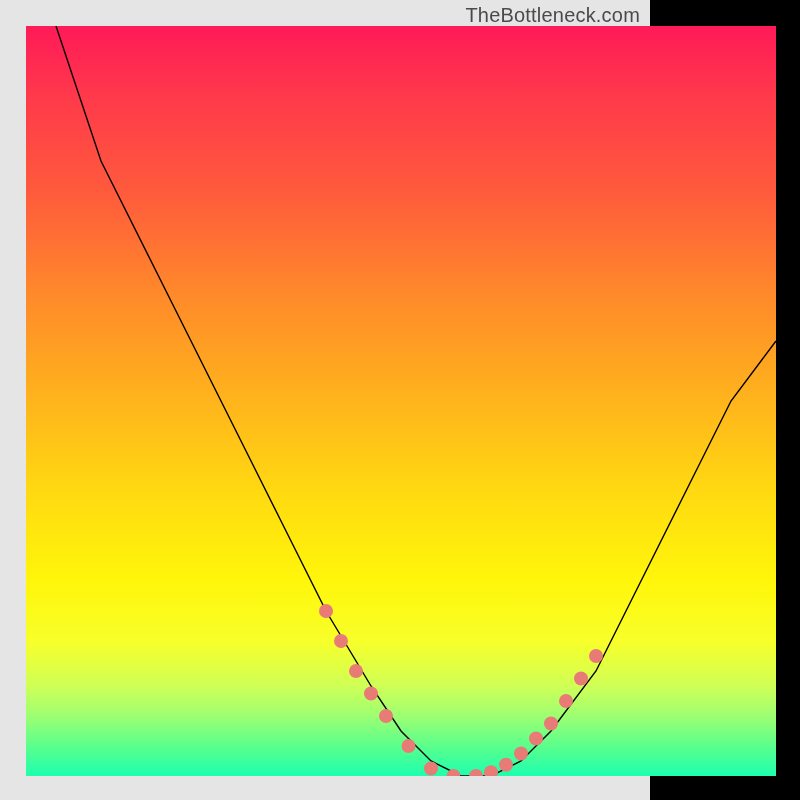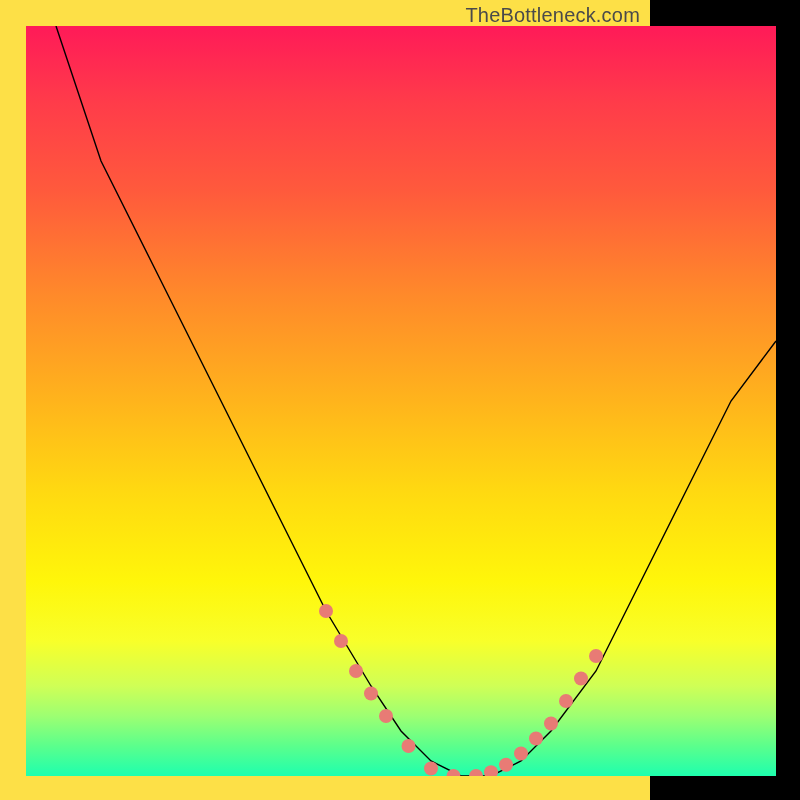--- a/index.html
+++ b/index.html
@@ -8,21 +8,21 @@
     width: 800px;
     height: 800px;
     background: #000;
     overflow: hidden;
     font-family: Arial, Helvetica, sans-serif;
   }
   .frame {
     position: relative;
     width: 650px;
     height: 800px;
-    background: #fde047;
+    background: #e5e5e5;
   }
   .plot-area {
     position: absolute;
     left: 26px;
     top: 26px;
     width: 750px;
     height: 750px;
     background: linear-gradient(
       to bottom,
       #ff1a58 0%,

